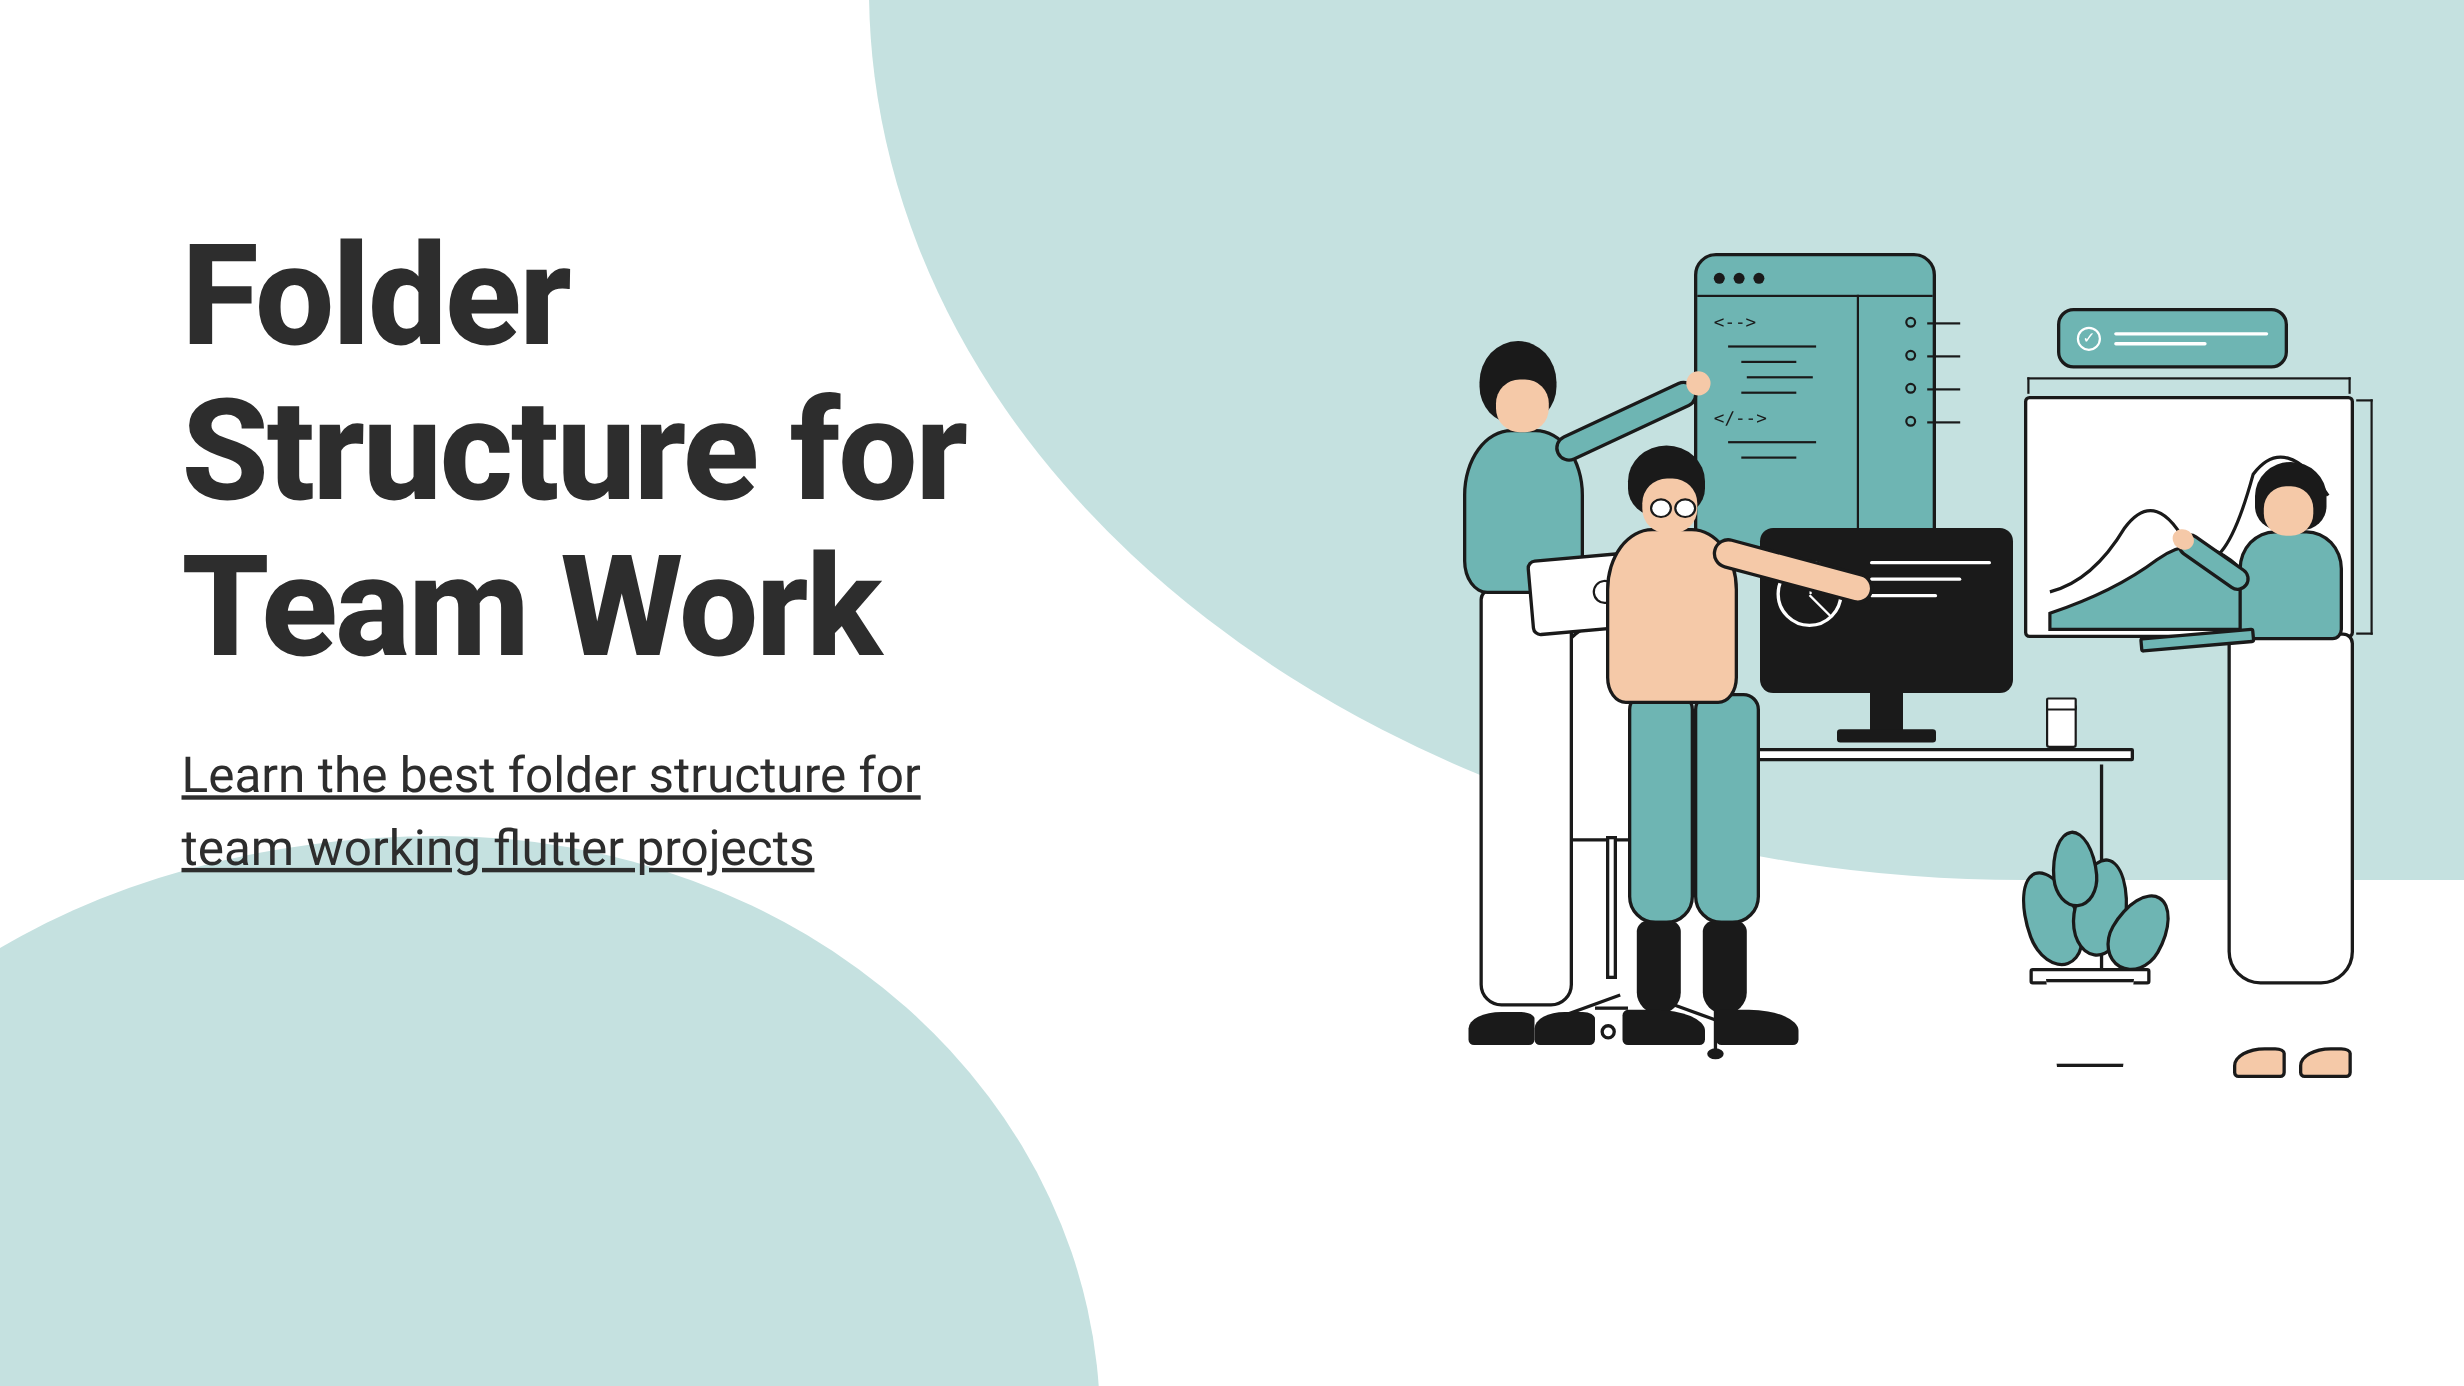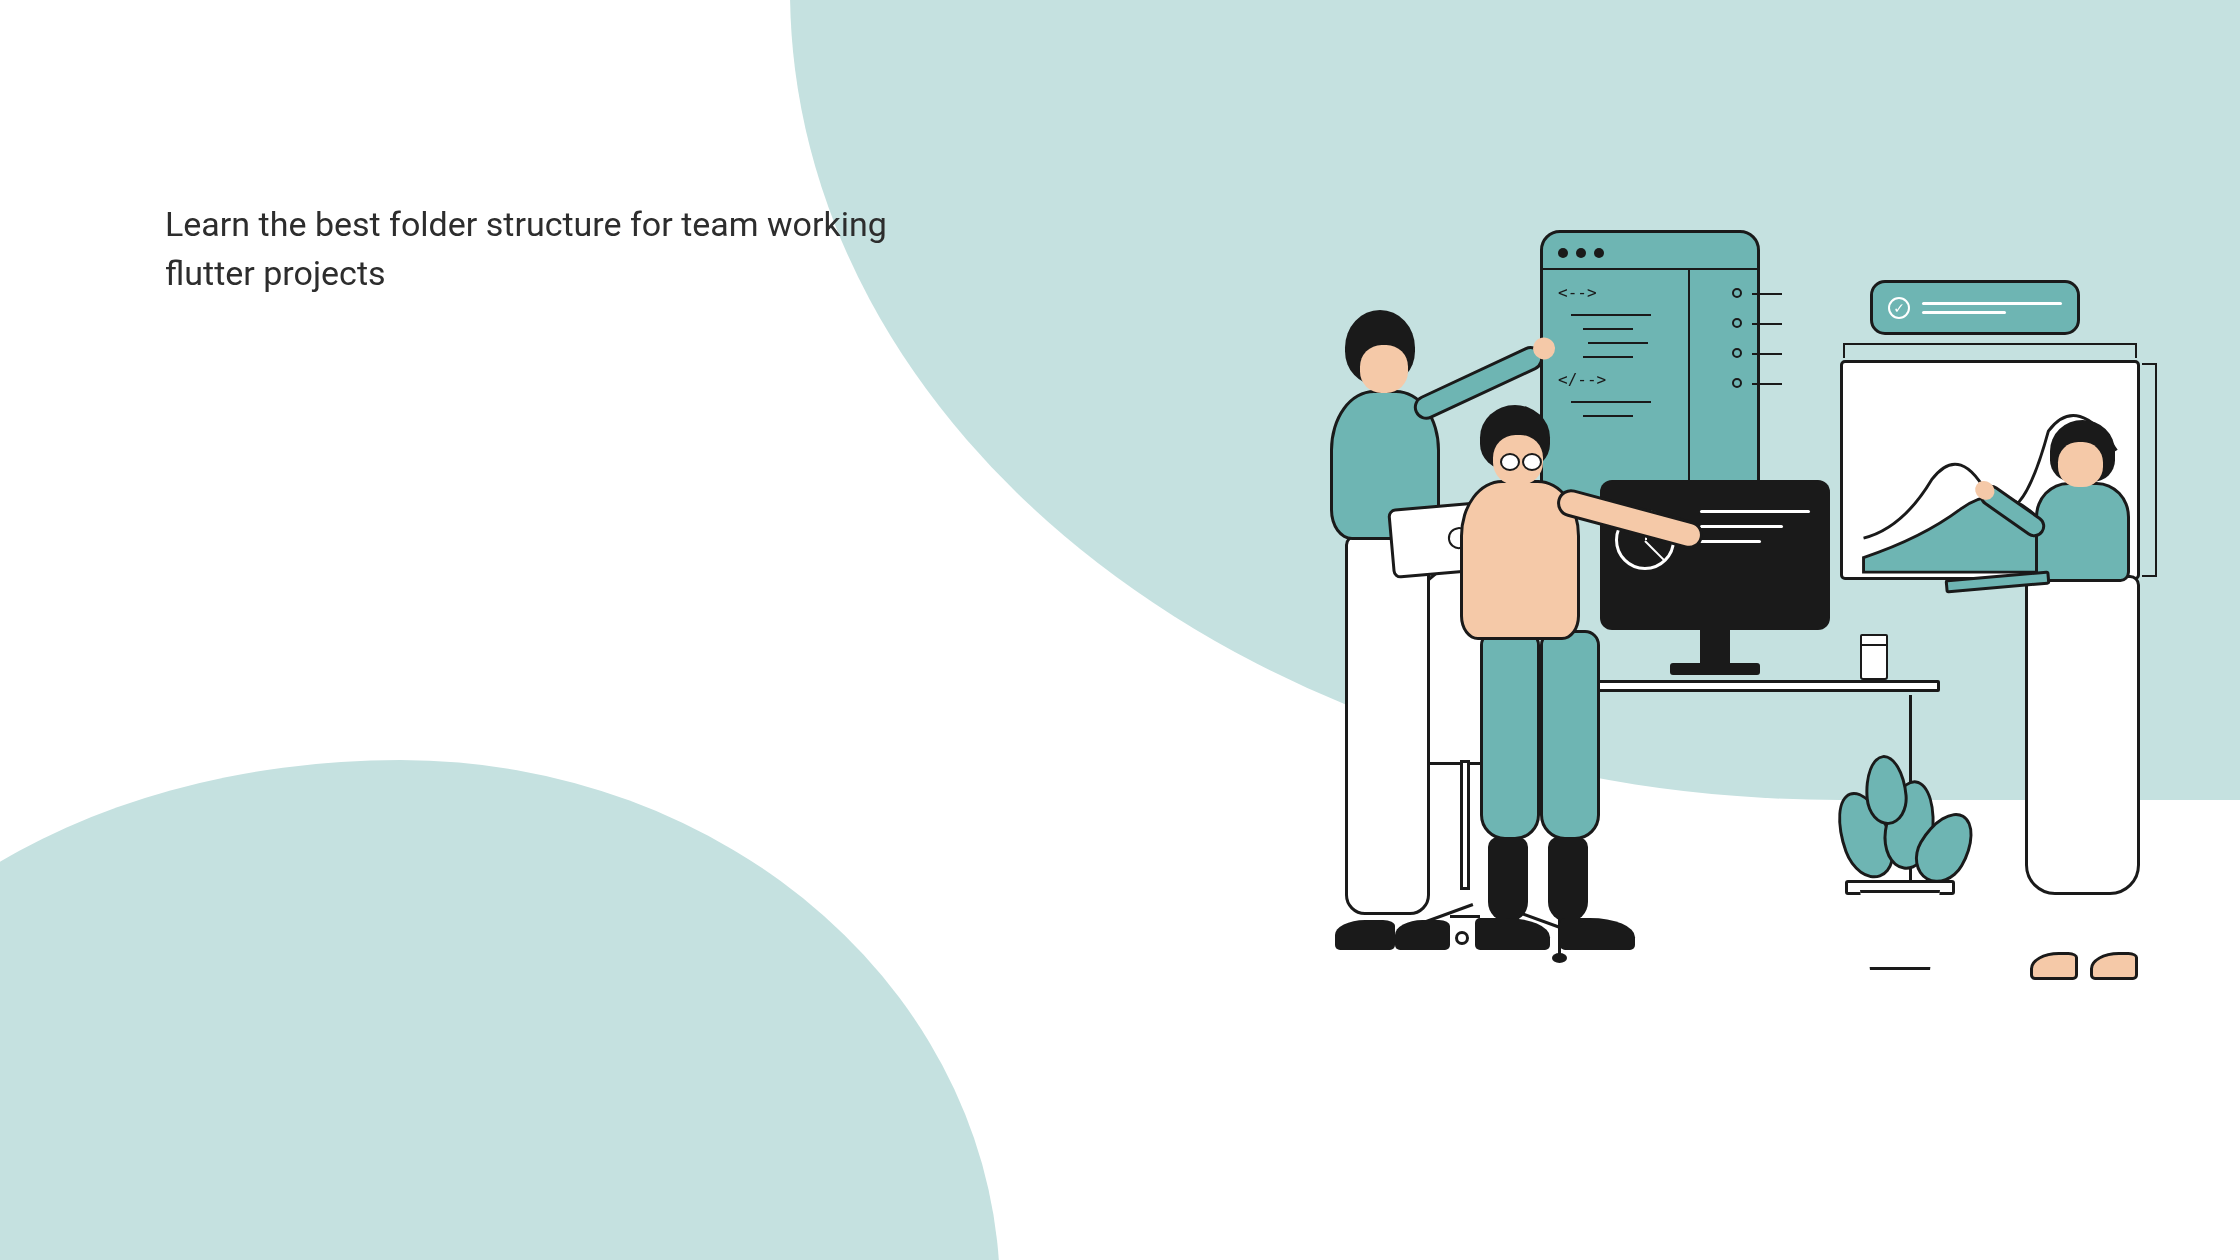--- a/index.html
+++ b/index.html
@@ -47,24 +47,25 @@
     .title {
       font-size: 128px;
       font-weight: 800;
       color: #2d2d2d;
       line-height: 1.1;
       letter-spacing: -2px;
       margin-bottom: 50px;
     }
     
     .subtitle {
-      font-size: 34px;
+      font-size: 45px;
       font-weight: 400;
       color: #2d2d2d;
       line-height: 1.45;
+      text-decoration: underline;
     }
     
     .illustration {
       position: absolute;
       right: 100px;
       top: 230px;
       width: 900px;
       height: 760px;
       z-index: 5;
     }
@@ -663,20 +664,21 @@
     .p3-shoe.l { left: 30px; }
     .p3-shoe.r { left: 90px; }
   </style>
 </head>
 <body>
 
 <div class="blob-top"></div>
 <div class="blob-bottom"></div>
 
 <div class="content">
+  <h1 class="title">Folder Structure for Team Work</h1>
   <p class="subtitle">Learn the best folder structure for team working flutter projects</p>
 </div>
 
 <div class="illustration">
 
   <div class="code-window">
     <div class="code-divider"></div>
     <div class="code-content">
       <div class="code-angle">&lt;--&gt;</div>
       <div class="code-line"></div>

